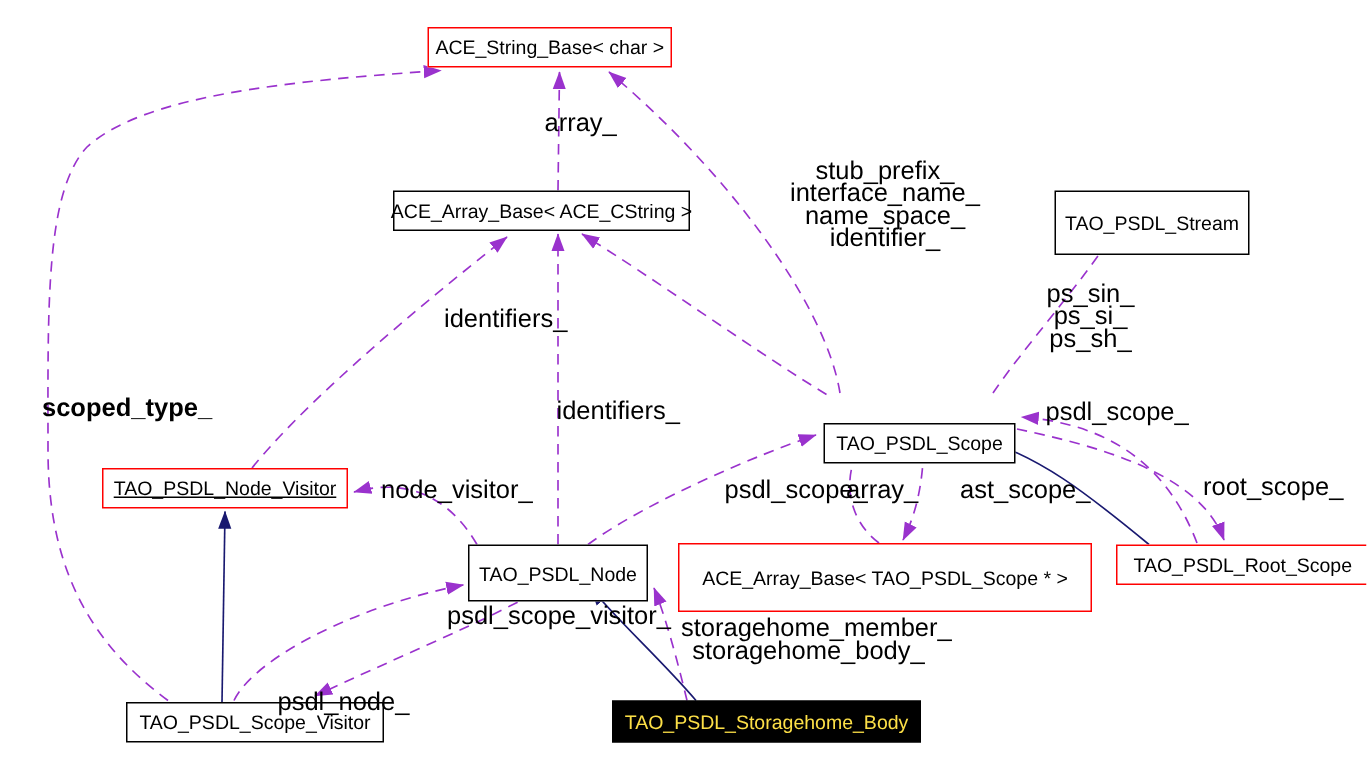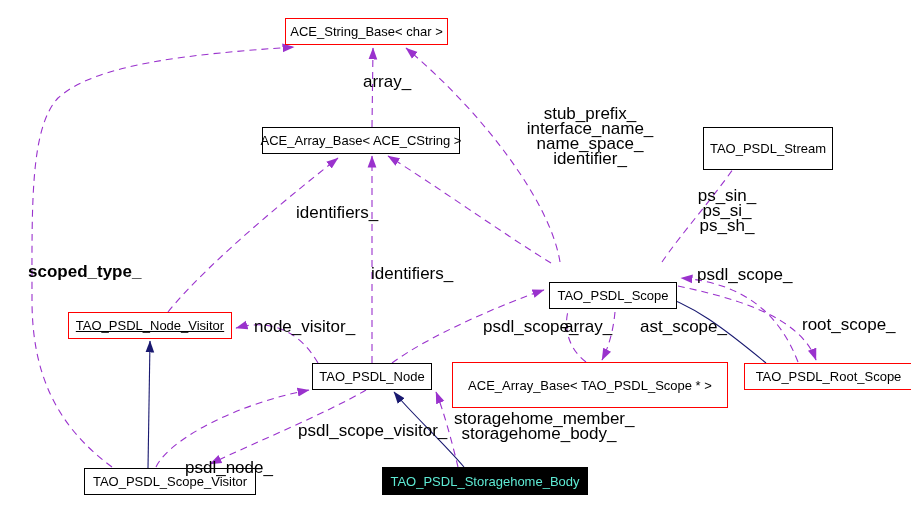--- a/index.html
+++ b/index.html
@@ -20,21 +20,21 @@
   .edge-inherit{stroke:var(--inherit);}
   .head-usage{fill:var(--usage);}
   .head-inherit{fill:var(--inherit);}
   .node{
     position:absolute;display:flex;align-items:center;justify-content:center;
     background:var(--bg);border:1px solid var(--black);
     font-size:13px;color:#000;white-space:nowrap;box-sizing:border-box;
     cursor:pointer;
   }
   .node.tpl{border-color:var(--red);}
-  .node.focus{background:var(--black);color:#5eead4;border-color:var(--black);}
+  .node.focus{background:var(--black);color:#fde047;border-color:var(--black);margin-left:26px;}
   .elabel{
     position:absolute;font-size:17px;line-height:15px;color:#000000;
     white-space:pre-line;
   }
   .elabel.center{text-align:center;}
 </style>
 </head>
 <body>
 
 <div id="canvas">
@@ -74,21 +74,21 @@
   <div class="node tpl" style="left:285px;top:18px;width:163px;height:27px;text-align:right;">ACE_String_Base&lt; char &gt;</div>
 
   <div class="node" style="left:262px;top:127px;width:198px;height:27px;">ACE_Array_Base&lt; ACE_CString &gt;</div>
 
   <div class="node" style="left:703px;top:127px;width:130px;height:43px;">TAO_PSDL_Stream</div>
 
   <div class="node" style="left:549px;top:250px;width:128px;height:27px;margin-top:32px;">TAO_PSDL_Scope</div>
 
   <div class="node tpl" style="left:68px;top:312px;width:164px;height:27px;text-decoration:underline;">TAO_PSDL_Node_Visitor</div>
 
-  <div class="node" style="left:312px;top:363px;width:120px;height:27px;">TAO_PSDL_Node</div>
+  <div class="node" style="left:312px;top:363px;width:120px;height:38px;">TAO_PSDL_Node</div>
 
   <div class="node tpl" style="left:452px;top:362px;width:276px;height:46px;">ACE_Array_Base&lt; TAO_PSDL_Scope * &gt;</div>
 
   <div class="node tpl" style="left:744px;top:363px;width:169px;height:27px;">TAO_PSDL_Root_Scope</div>
 
   <div class="node" style="left:60px;top:468px;width:172px;height:27px;margin-left:24px;">TAO_PSDL_Scope_Visitor</div>
 
   <div class="node focus" style="left:382px;top:467px;width:206px;height:28px;">TAO_PSDL_Storagehome_Body</div>
 
   <div class="elabel" style="left:363px;top:74px;">array_</div>
@@ -102,17 +102,17 @@
 ps_si_
 ps_sh_</div>
   <div class="elabel" style="left:28px;top:264px;font-weight:bold;">scoped_type_</div>
   <div class="elabel" style="left:697px;top:267px;">psdl_scope_</div>
   <div class="elabel" style="left:254px;top:319px;">node_visitor_</div>
   <div class="elabel" style="left:483px;top:319px;">psdl_scope_</div>
   <div class="elabel" style="left:564px;top:319px;">array_</div>
   <div class="elabel" style="left:612px;top:319px;margin-left:28px;">ast_scope_</div>
   <div class="elabel" style="left:802px;top:317px;">root_scope_</div>
   <div class="elabel" style="left:185px;top:423px;margin-top:37px;">psdl_node_</div>
-  <div class="elabel" style="left:298px;top:423px;">psdl_scope_visitor_</div>
+  <div class="elabel" style="left:298px;top:403px;">psdl_scope_visitor_</div>
   <div class="elabel center" style="left:454px;top:411px;width:170px;">storagehome_member_
 storagehome_body_</div>
 
 </div>
 
 </body></html>

